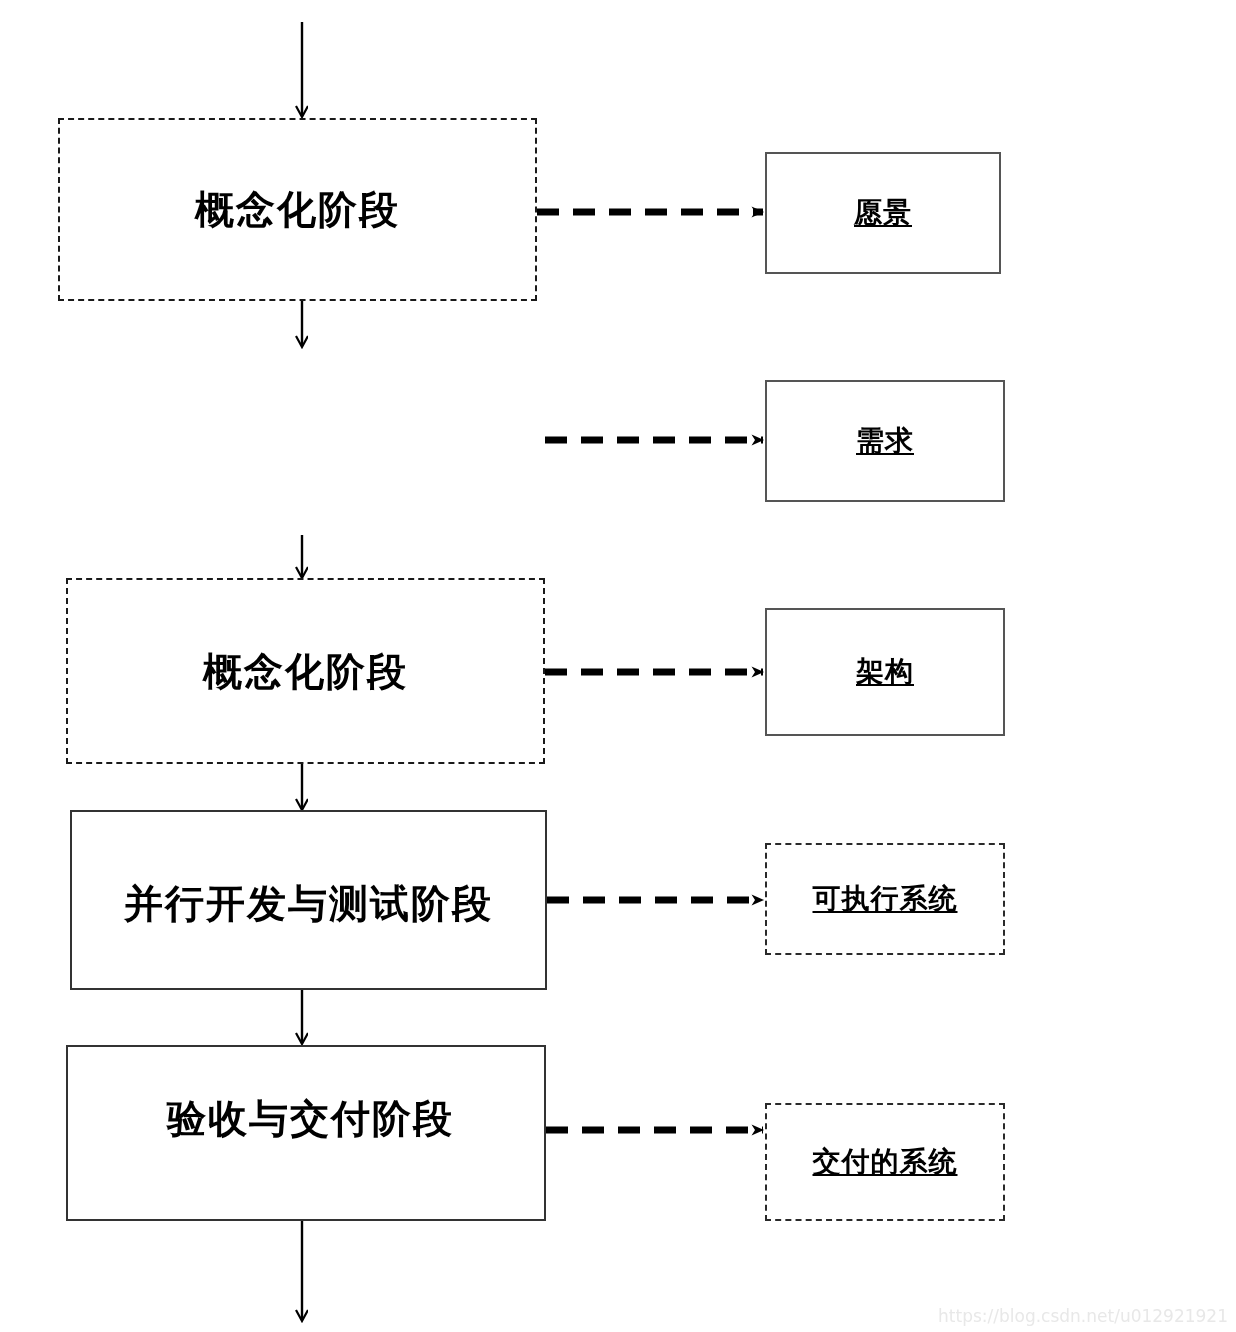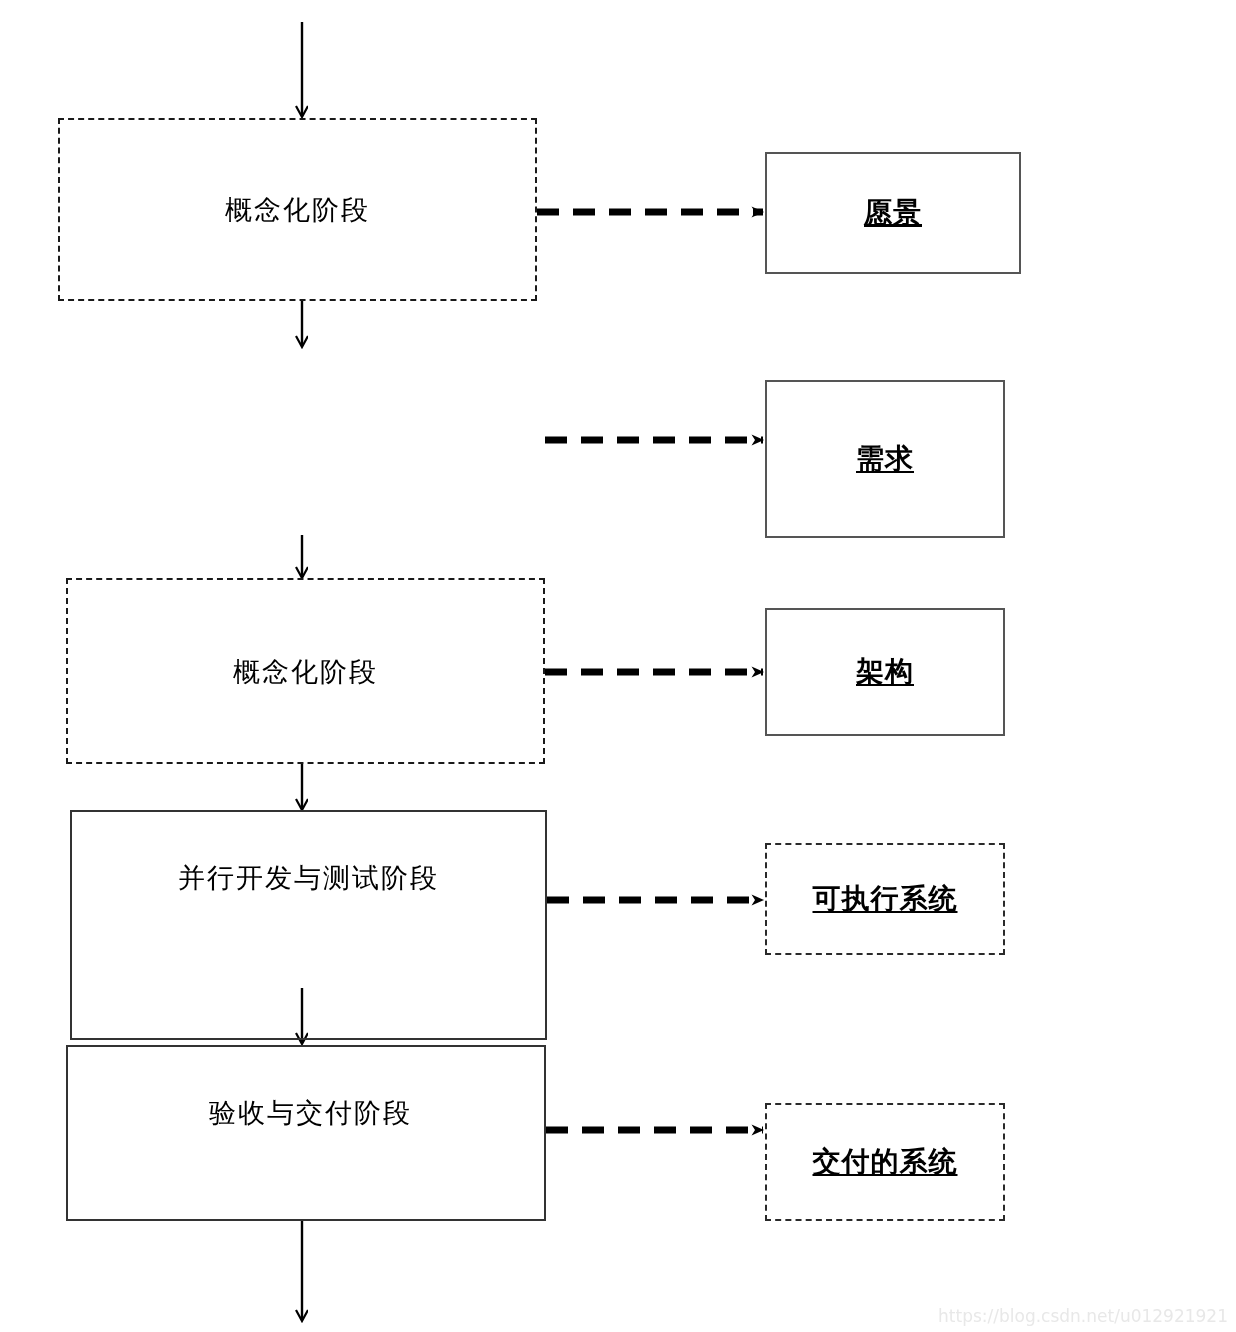--- a/index.html
+++ b/index.html
@@ -25,22 +25,22 @@
   .phase-box {
     position: absolute;
     box-sizing: border-box;
     border: 2px dashed #1a1a1a;
     background: transparent;
     display: flex;
     align-items: center;
     justify-content: center;
   }
   .phase-label {
-    font-size: 27px;
-    font-weight: 400;
+    font-size: 39px;
+    font-weight: 700;
     color: #000000;
     letter-spacing: 2px;
     line-height: 1;
     white-space: nowrap;
   }
   .artifact-box {
     position: absolute;
     box-sizing: border-box;
     border: 2px dashed #2a2a2a;
     background: transparent;
@@ -118,36 +118,36 @@
       <line x1="547" y1="900" x2="763" y2="900" stroke="#000000" stroke-width="7" stroke-dasharray="22 14" marker-end="url(#arrowhead-solid)"></line>
     </g>
     <g>
       <line x1="546" y1="1130" x2="763" y2="1130" stroke="#000000" stroke-width="7" stroke-dasharray="22 14" marker-end="url(#arrowhead-solid)"></line>
     </g>
   </svg>
 
   <div class="phase-box" style="left:58px; top:118px; width:479px; height:183px;">
     <span class="phase-label">概念化阶段</span>
   </div>
-  <div class="artifact-box" style="left:765px; top:152px; width:256px; height:122px; border-style:solid; border-color:#555;text-decoration:underline;">
+  <div class="artifact-box" style="left:765px; top:152px; width:236px; height:122px; border-style:solid; border-color:#555;">
     <span class="artifact-label">愿景</span>
   </div>
 
-  <div class="artifact-box" style="left:765px; top:380px; width:240px; height:158px; border-style:solid; border-color:#555;">
+  <div class="artifact-box" style="left:765px; top:380px; width:240px; height:122px; border-style:solid; border-color:#555;">
     <span class="artifact-label">需求</span>
   </div>
 
   <div class="phase-box" style="left:66px; top:578px; width:479px; height:186px;">
     <span class="phase-label">概念化阶段</span>
   </div>
   <div class="artifact-box" style="left:765px; top:608px; width:240px; height:128px; border-style:solid; border-color:#555;justify-content:center;">
     <span class="artifact-label">架构</span>
   </div>
 
-  <div class="phase-box" style="left:70px; top:810px; width:477px; height:230px; border-style:solid; border-color:#333; align-items:flex-start; padding-top:52px;">
+  <div class="phase-box" style="left:70px; top:810px; width:477px; height:180px; border-style:solid; border-color:#333; align-items:flex-start; padding-top:72px;">
     <span class="phase-label">并行开发与测试阶段</span>
   </div>
   <div class="artifact-box" style="left:765px; top:843px; width:240px; height:112px;">
     <span class="artifact-label">可执行系统</span>
   </div>
 
   <div class="phase-box" style="left:66px; top:1045px; width:480px; height:176px; border-style:solid; border-color:#333; align-items:flex-start; padding-top:52px;padding-left:9px;">
     <span class="phase-label">验收与交付阶段</span>
   </div>
   <div class="artifact-box" style="left:765px; top:1103px; width:240px; height:118px;">

